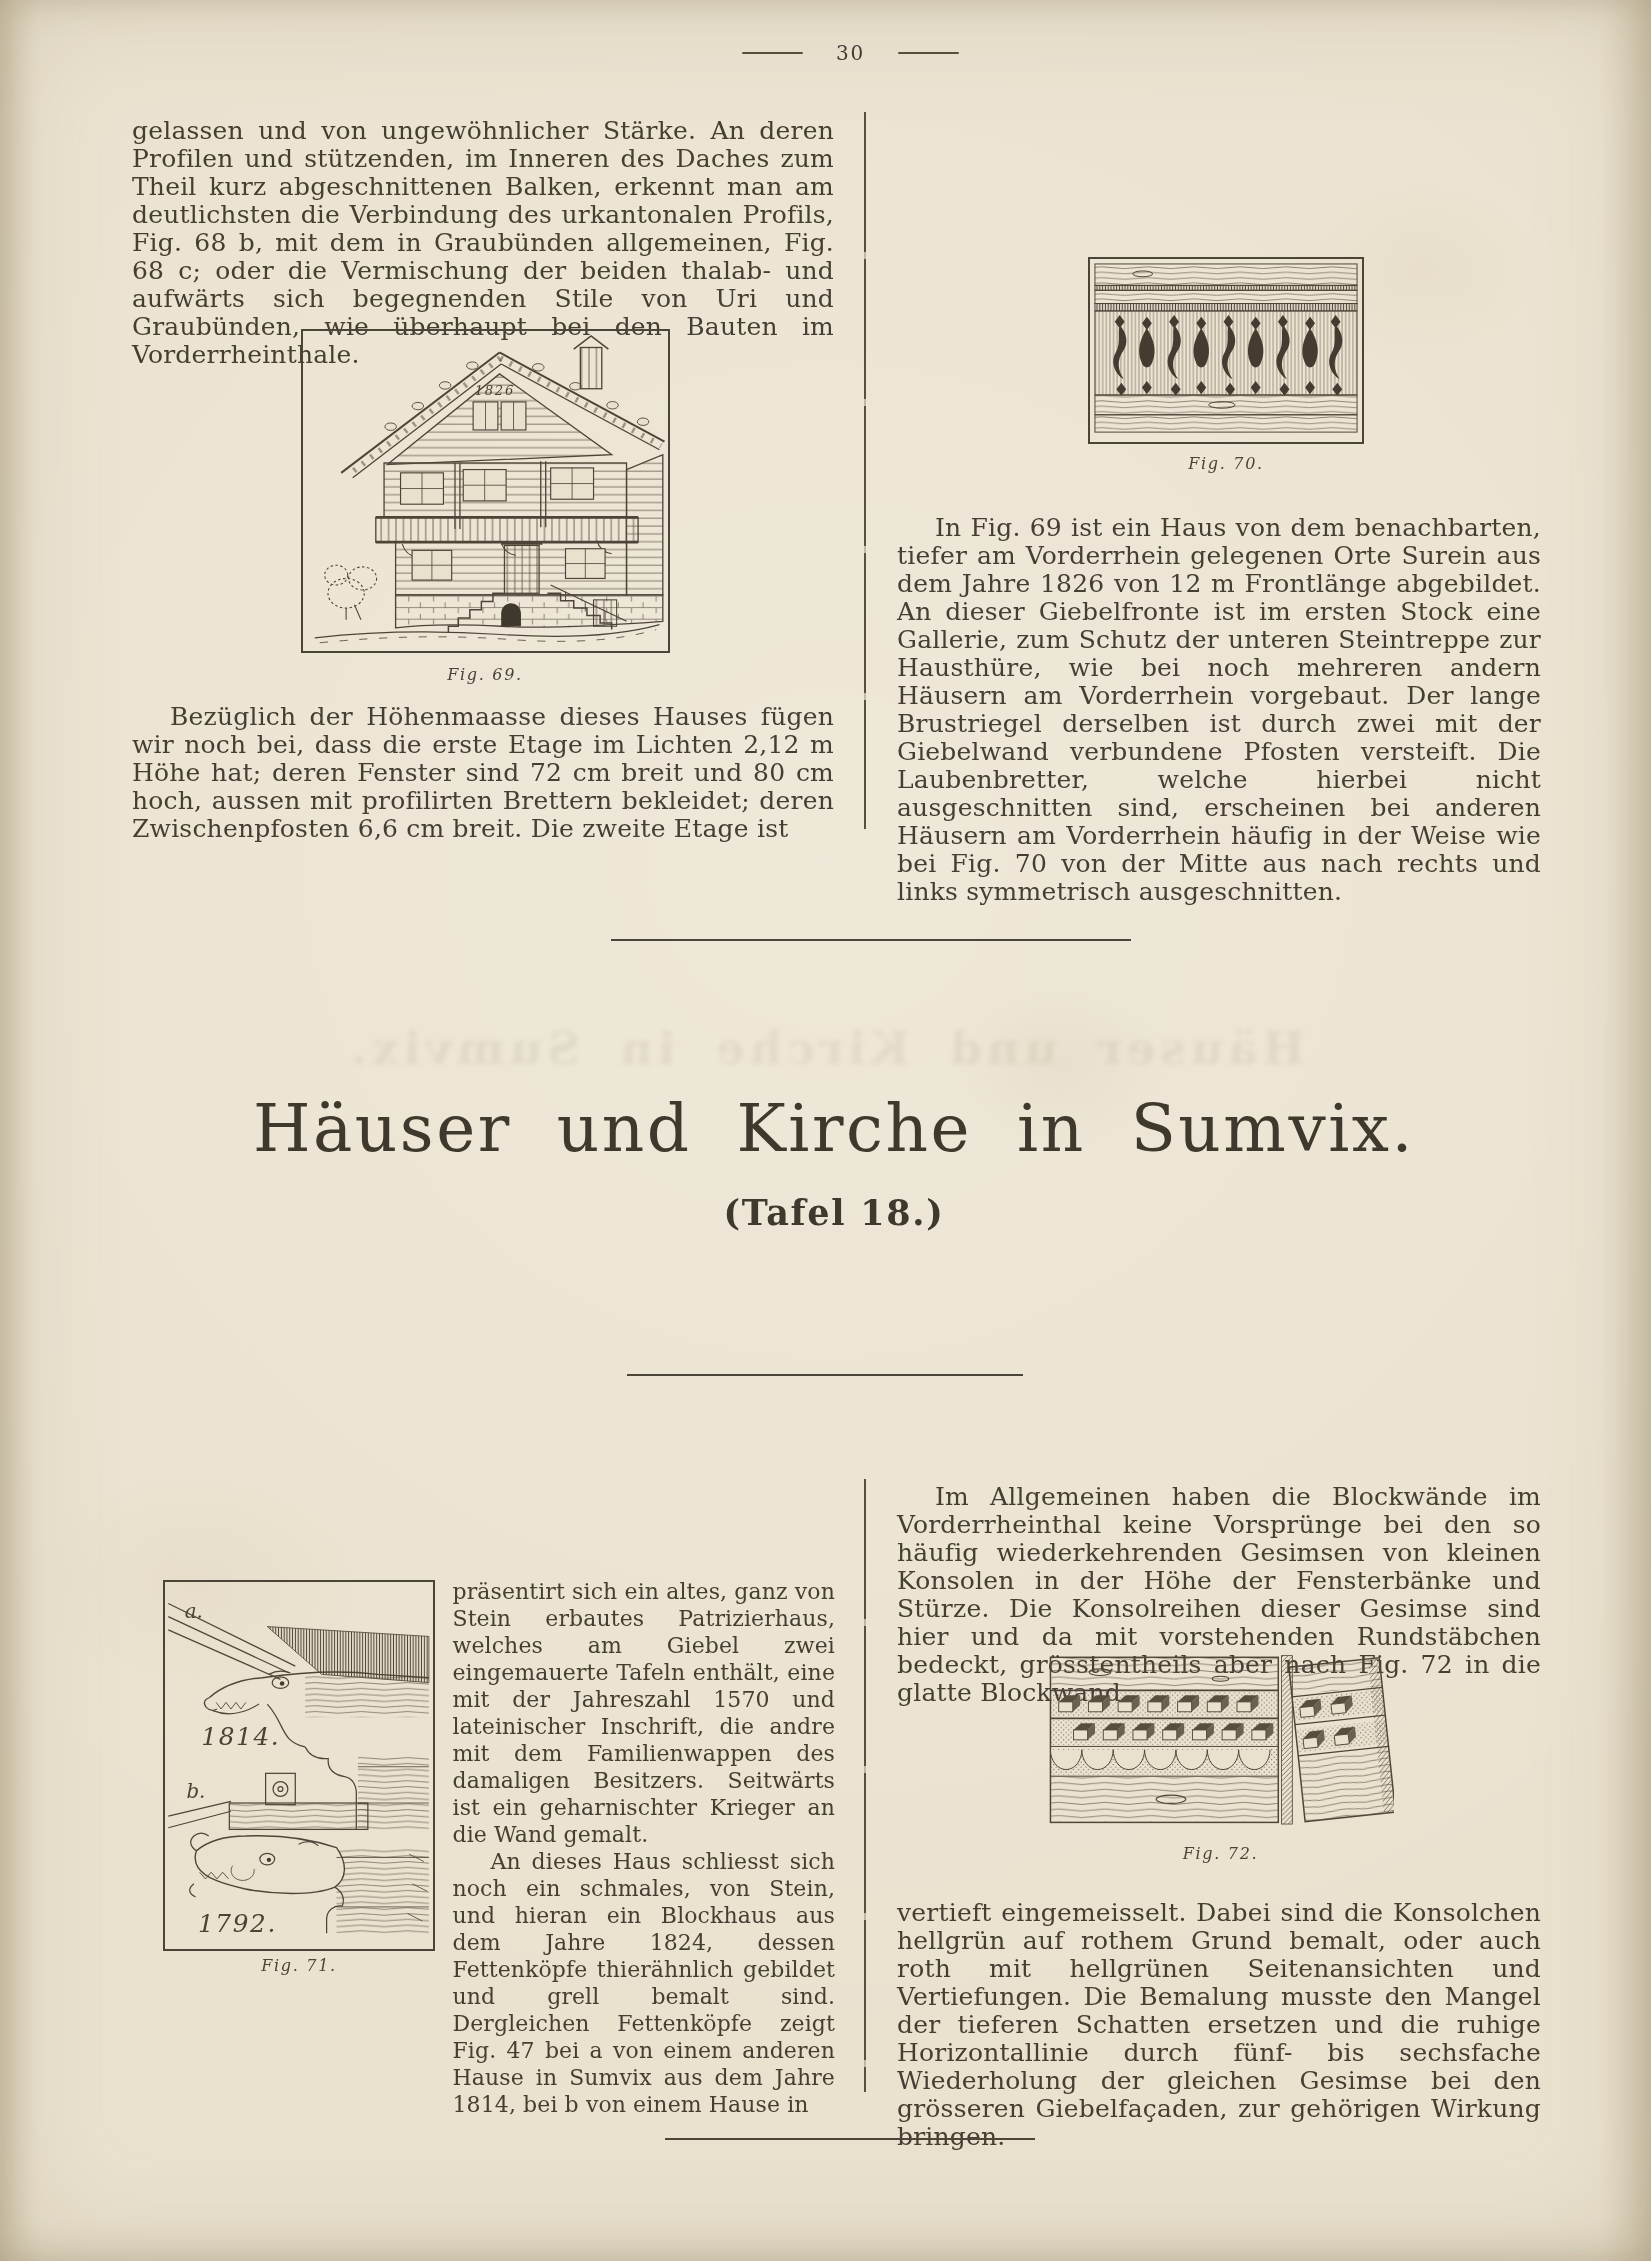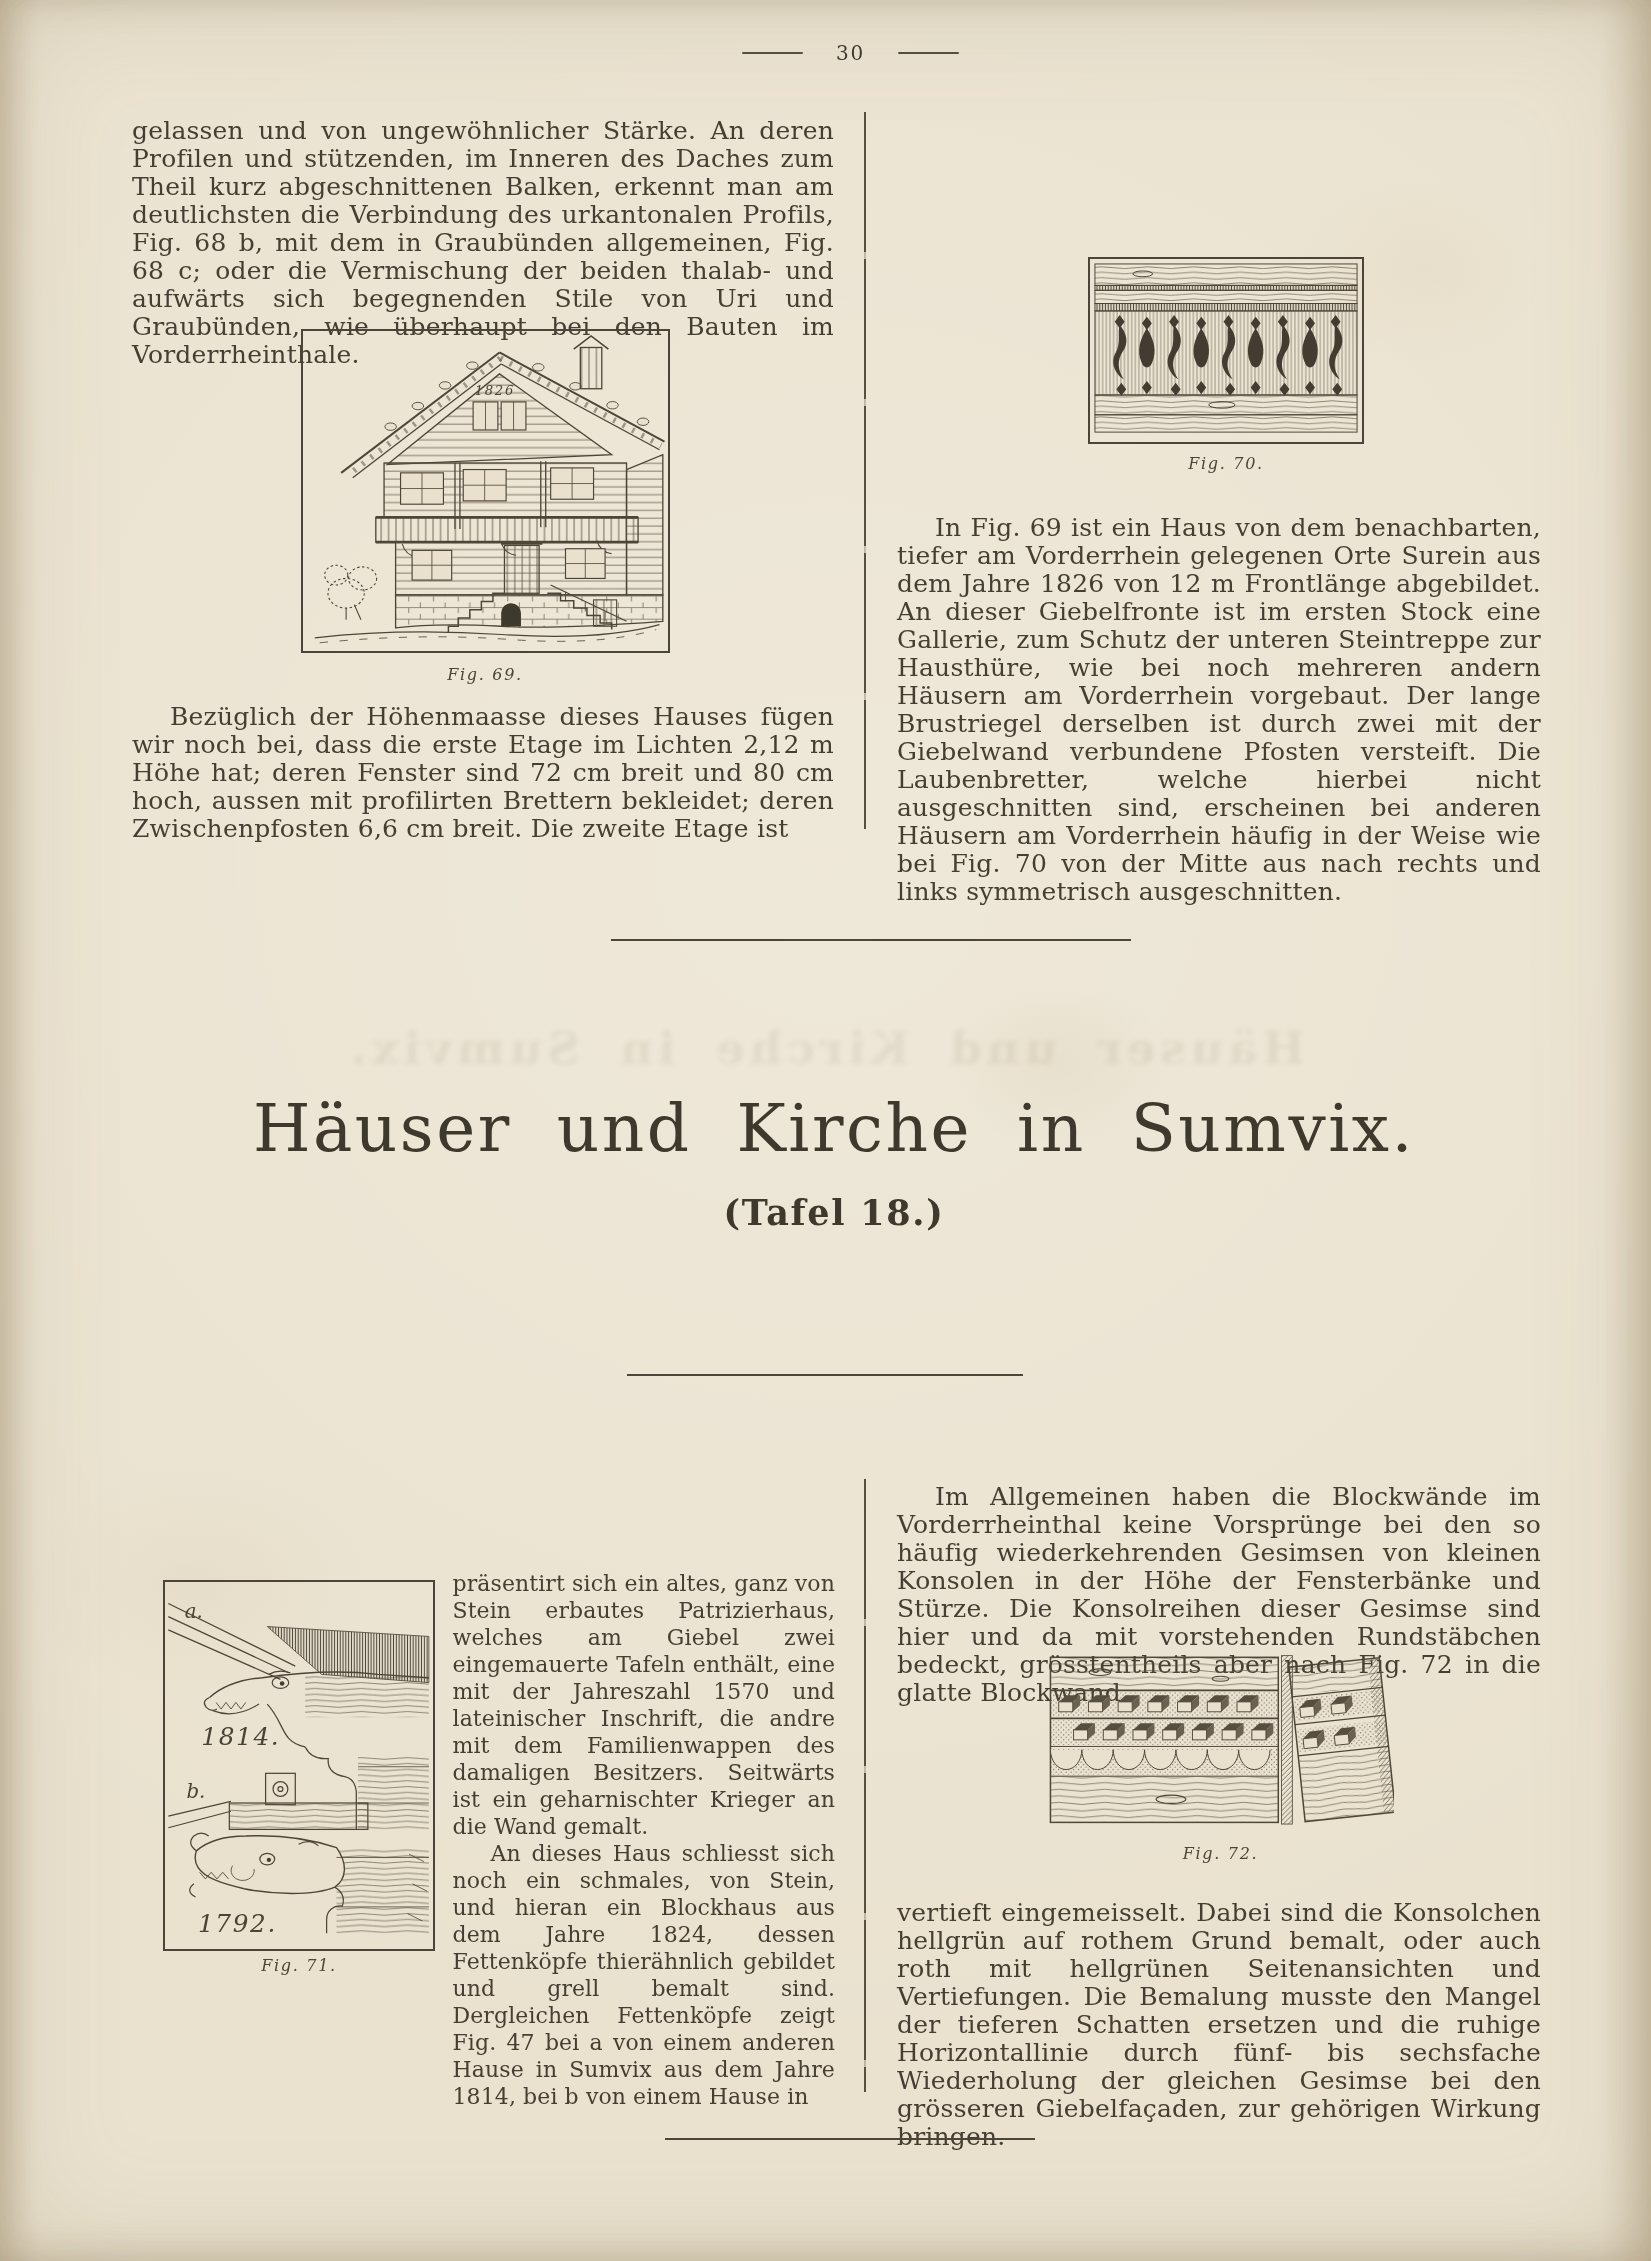--- a/index.html
+++ b/index.html
@@ -272,21 +272,21 @@
           </g>
           <text x="24" y="44" font-size="24" font-style="italic" fill="#4a4336">a.</text>
           <text x="44" y="198" font-size="30" font-style="italic" letter-spacing="2" fill="#4a4336">1814.</text>
           <text x="26" y="262" font-size="24" font-style="italic" fill="#4a4336">b.</text>
           <text x="40" y="424" font-size="30" font-style="italic" letter-spacing="2" fill="#4a4336">1792.</text>
         </svg>
       </div>
       <div class="figcaption" style="width:272px;margin-left:31px;margin-top:5px;">Fig. 71.</div>
     </div>
 
-    <div style="flex:1;padding-left:16.5px;">
+    <div style="flex:1;padding-left:16.5px;margin-top:8px;">
       <div class="small-text">präsentirt sich ein altes, ganz von Stein erbautes Patrizierhaus, welches am Giebel zwei eingemauerte Tafeln enthält, eine mit der Jahreszahl 1570 und lateinischer Inschrift, die andre mit dem Familienwappen des damaligen Besitzers.  Seitwärts ist ein geharnischter Krieger an die Wand gemalt.</div>
       <div class="small-text indent">An dieses Haus schliesst sich noch ein schmales, von Stein, und hieran ein Blockhaus aus dem Jahre 1824, dessen Fettenköpfe thierähnlich gebildet und grell bemalt sind.  Dergleichen Fettenköpfe zeigt Fig. 47 bei a von einem anderen Hause in Sumvix aus dem Jahre 1814, bei b von einem Hause in</div>
     </div>
   </div>
 
 
   <div class="abs body-text indent" style="left:897px;top:1483px;width:644px;">Im Allgemeinen haben die Blockwände im Vorderrheinthal keine Vorsprünge bei den so häufig wiederkehrenden Gesimsen von kleinen Konsolen in der Höhe der Fensterbänke und Stürze.  Die Konsolreihen dieser Gesimse sind hier und da mit vorstehenden Rundstäbchen bedeckt, grösstentheils aber nach Fig. 72 in die glatte Blockwand</div>
 
   <div class="abs" style="left:1047px;top:1654px;">
     <svg width="347" height="175" viewBox="0 0 420 212">

